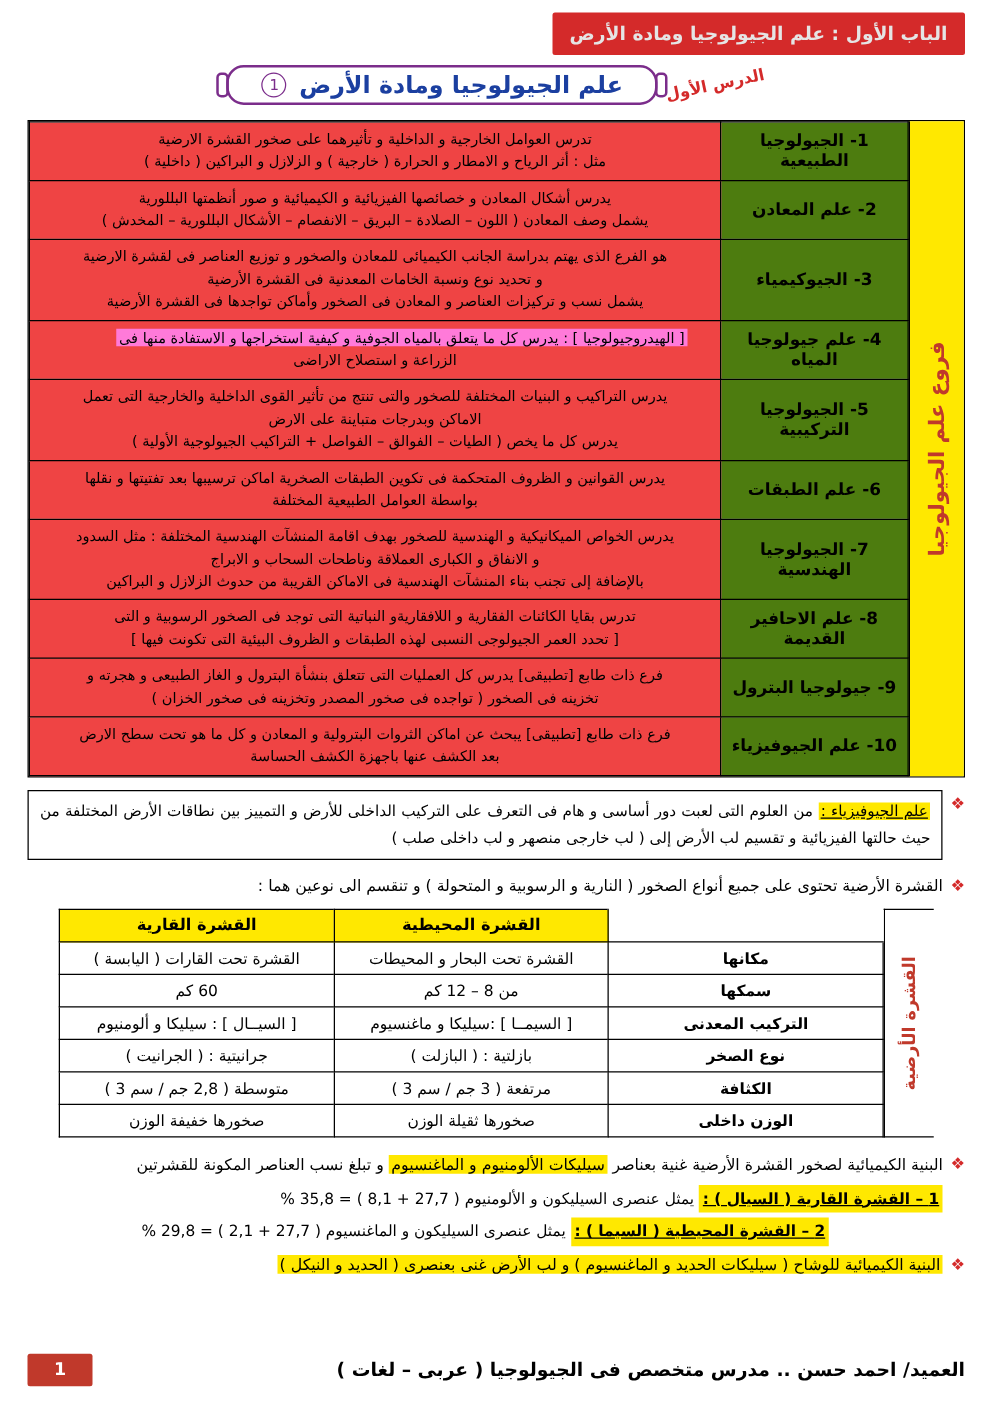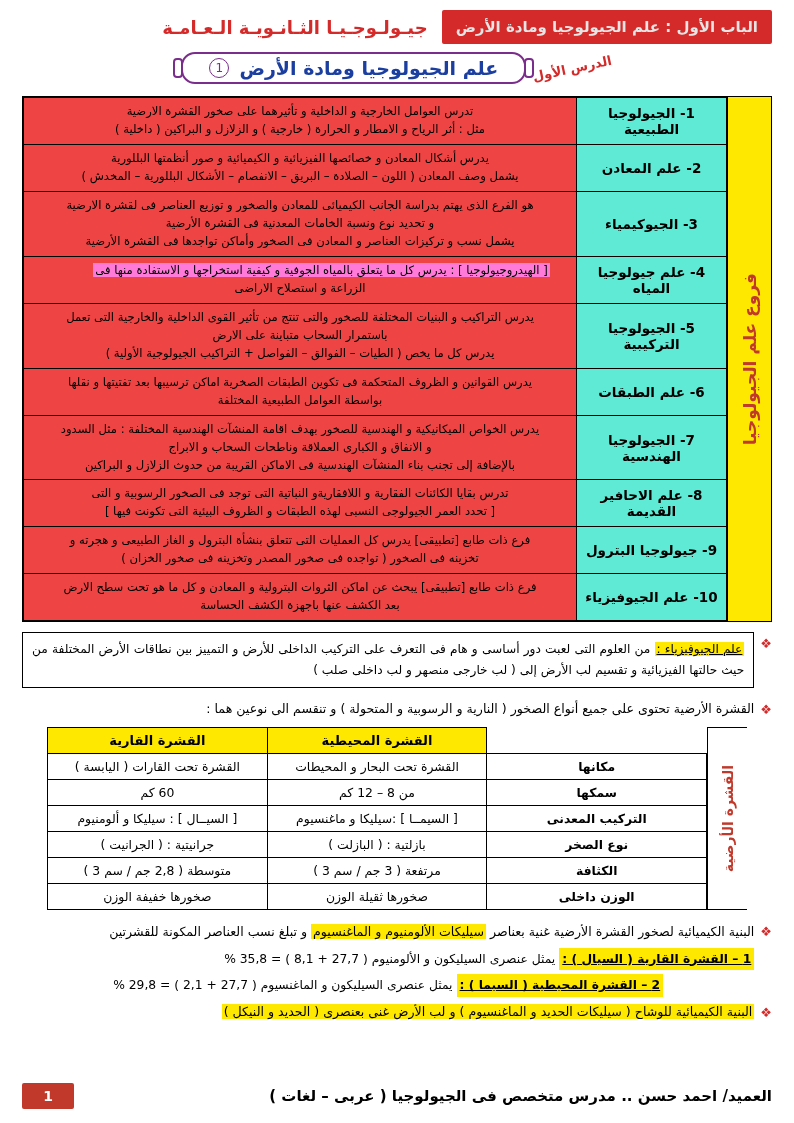--- a/index.html
+++ b/index.html
@@ -135,21 +135,21 @@
     width: 100%;
     table-layout: fixed;
   }
   table.branches td {
     border: 1px solid #000;
     vertical-align: middle;
     padding: 5px 7px;
   }
   td.bname {
     width: 150px;
-    background: #5eead4;
+    background: #4d7c0f;
     font-weight: bold;
     font-size: 13.5px;
     text-align: center;
     color: #000;
   }
   td.bdesc {
     background: #ef4444;
     font-size: 11.6px;
     line-height: 1.55;
     text-align: center;
@@ -277,21 +277,20 @@
   }
   .u { text-decoration: underline; }
 </style>
 </head>
 <body>
 
 <div class="page">
 
   <div class="header-bar">
     <div class="header-left">الباب الأول : علم الجيولوجيا ومادة الأرض</div>
-    <div class="header-right">جيـولـوجـيـا الثـانـويـة الـعـامـة</div>
   </div>
 
   <div class="title-ribbon">
     <div class="ribbon-side">الدرس الأول</div>
     <div class="ribbon-box">
       <span class="ribbon-title">علم الجيولوجيا ومادة الأرض</span>
       <span class="ribbon-num">1</span>
     </div>
   </div>
 
@@ -327,21 +326,21 @@
           <td class="bname">4- علم جيولوجيا المياه</td>
           <td class="bdesc">
             <div><span class="hl-pink">[ الهيدروجيولوجيا ] : يدرس كل ما يتعلق بالمياه الجوفية و كيفية استخراجها و الاستفادة منها فى</span></div>
             <div>الزراعة و استصلاح الاراضى</div>
           </td>
         </tr>
         <tr>
           <td class="bname">5- الجيولوجيا التركيبية</td>
           <td class="bdesc">
             <div>يدرس التراكيب و البنيات المختلفة للصخور والتى تنتج من تأثير القوى الداخلية والخارجية التى تعمل</div>
-            <div>باستمرار السحاب متباينة على الارض</div>
+            <div>الاماكن وبدرجات متباينة على الارض</div>
             <div>يدرس كل ما يخص ( الطيات – الفوالق – الفواصل + التراكيب الجيولوجية الأولية )</div>
           </td>
         </tr>
         <tr>
           <td class="bname">6- علم الطبقات</td>
           <td class="bdesc">
             <div>يدرس القوانين و الظروف المتحكمة فى تكوين الطبقات الصخرية اماكن ترسيبها بعد تفتيتها و نقلها</div>
             <div>بواسطة العوامل الطبيعية المختلفة</div>
           </td>
         </tr>

